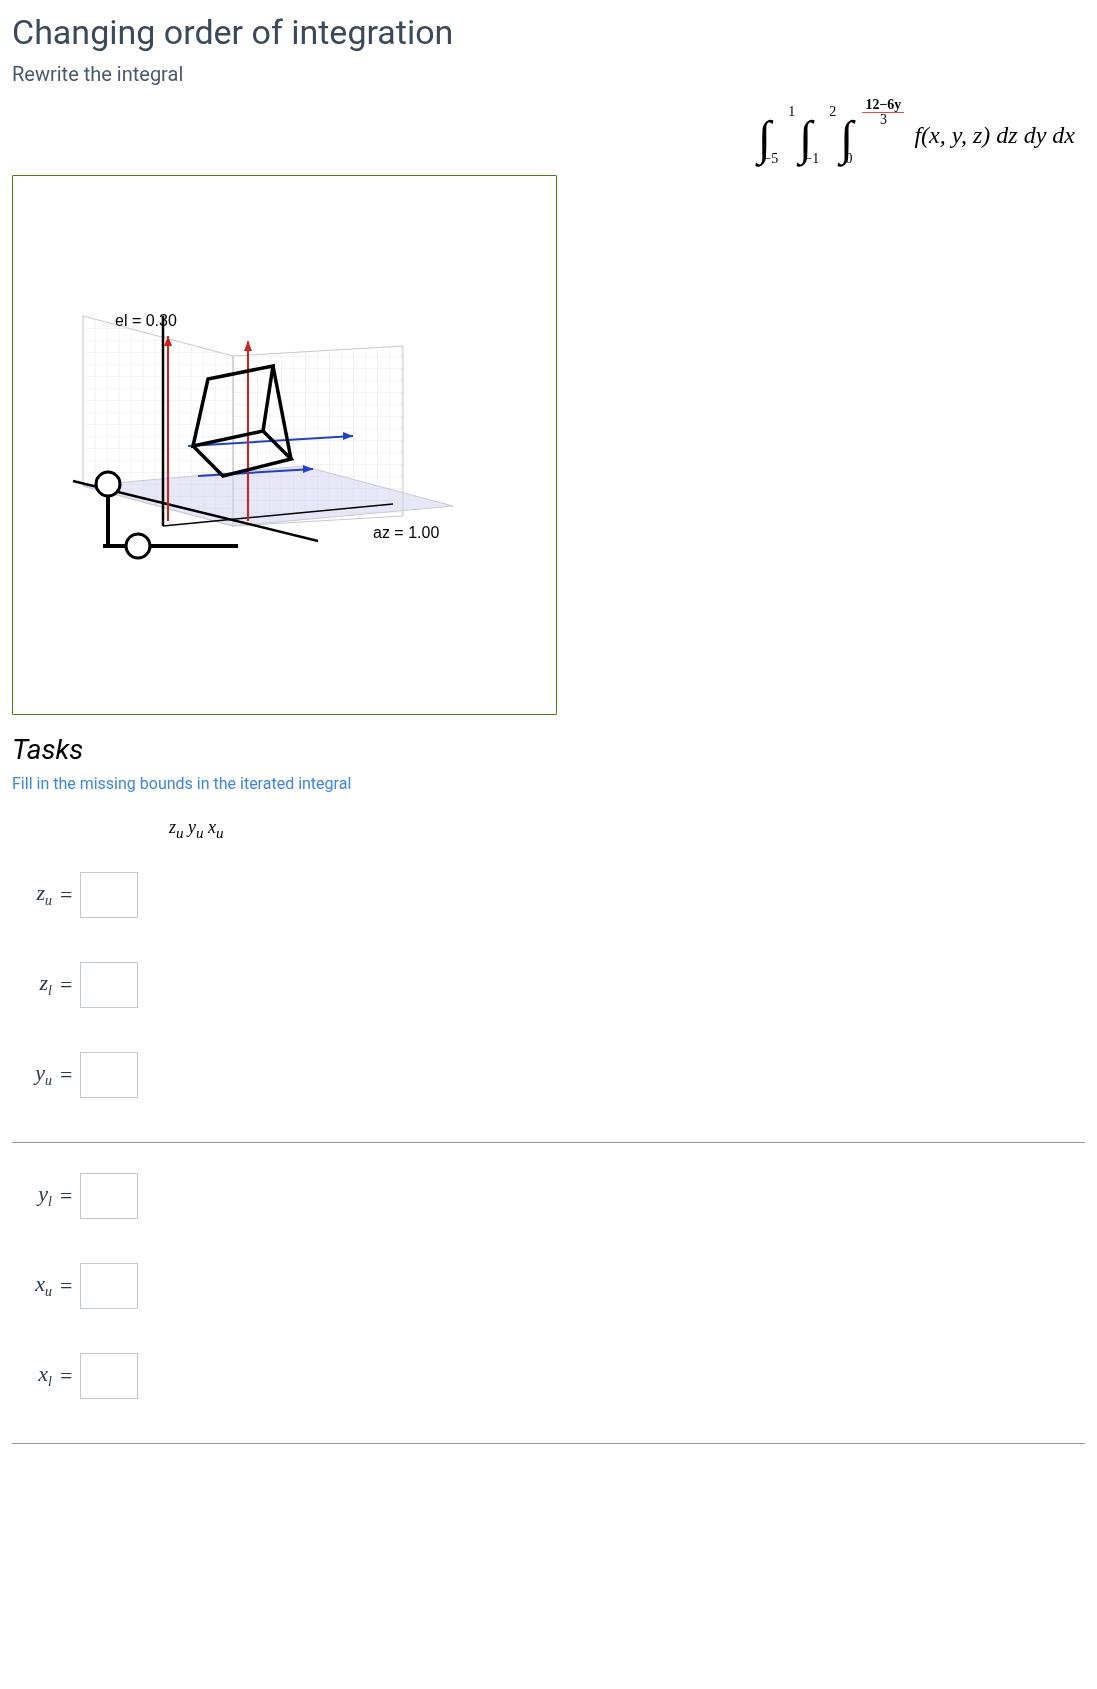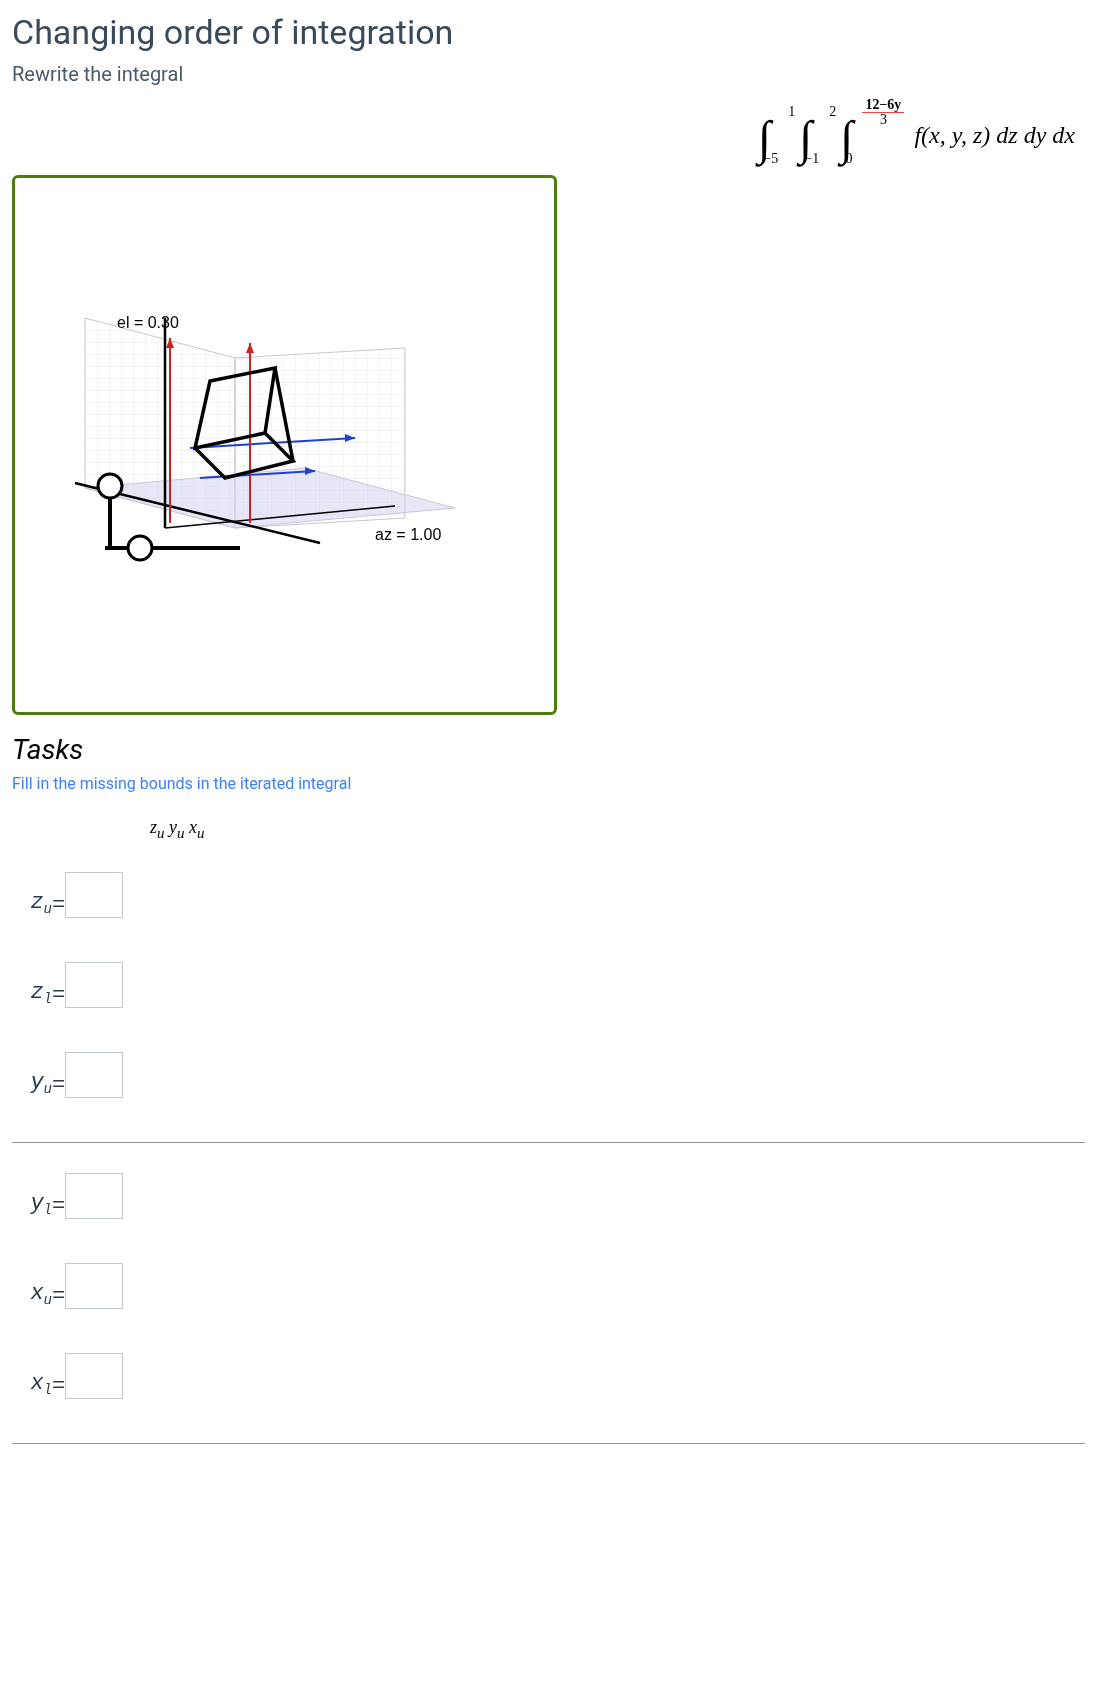--- a/index.html
+++ b/index.html
@@ -39,22 +39,22 @@
   }
   .integral-display .bigint { font-size: 48px; vertical-align: middle; display:inline-block; position:relative;}
   .integral-display sub { font-size: 14px; position: relative; bottom: -14px; left:-8px;}
   .integral-display sup { font-size: 14px; position: relative; top: -18px; left:2px;}
   .frac { display:inline-block; text-align:center; vertical-align: middle; font-size:14px; line-height:1; }
   .frac .num { display:block; border-bottom:1px solid #ef4444; padding:0 3px;font-weight:bold;}
   .frac .den { display:block; padding:0 3px;}
   .graph-box {
     width: 545px;
     height: 540px;
-    border: 3px solid #4d7c0f;
-    border-radius: 6px;
+    border: 1px solid #4d7c0f;
+    border-radius: 1px;
     position: relative;
     background: #fff;
     overflow: hidden;
   }
   .graph-svg { position:absolute; left:0; top:0; }
   .graph-label { position:absolute; font-size:16px; color:#000; font-family: Arial, sans-serif;}
   .tasks-heading {
     font-size: 28px;
     color: #000000;
     margin: 18px 0 8px 0;
@@ -62,28 +62,29 @@
   }
   .tasks-sub {
     font-size: 16px;
     color: #3b82f6;
     margin-bottom: 24px;
   }
   .iterated {
     font-family: "Times New Roman", serif;
     font-size: 24px;
     color:#000;
-    margin: 0 0 30px 3px;
+    margin: 0 0 30px 22px;
   }
   .smallvar { font-size: 18px; font-style: italic;}
   .input-row {
     display:flex;
-    align-items:flex-end;
+    align-items:center;
+    gap: 8px;
     margin: 0 0 44px 6px;
-    font-family: Liberation Mono, monospace;
+    font-family: Liberation Serif, serif;
     font-size: 22px;
     font-style: italic;
   }
   .input-row .lab { min-width: 34px; text-align:right;}
   .input-row .eq { font-style: normal;}
   .answer-box {
     width: 58px;
     height: 46px;
     border: 1px solid #c0c8d0;
     background: #fff;

